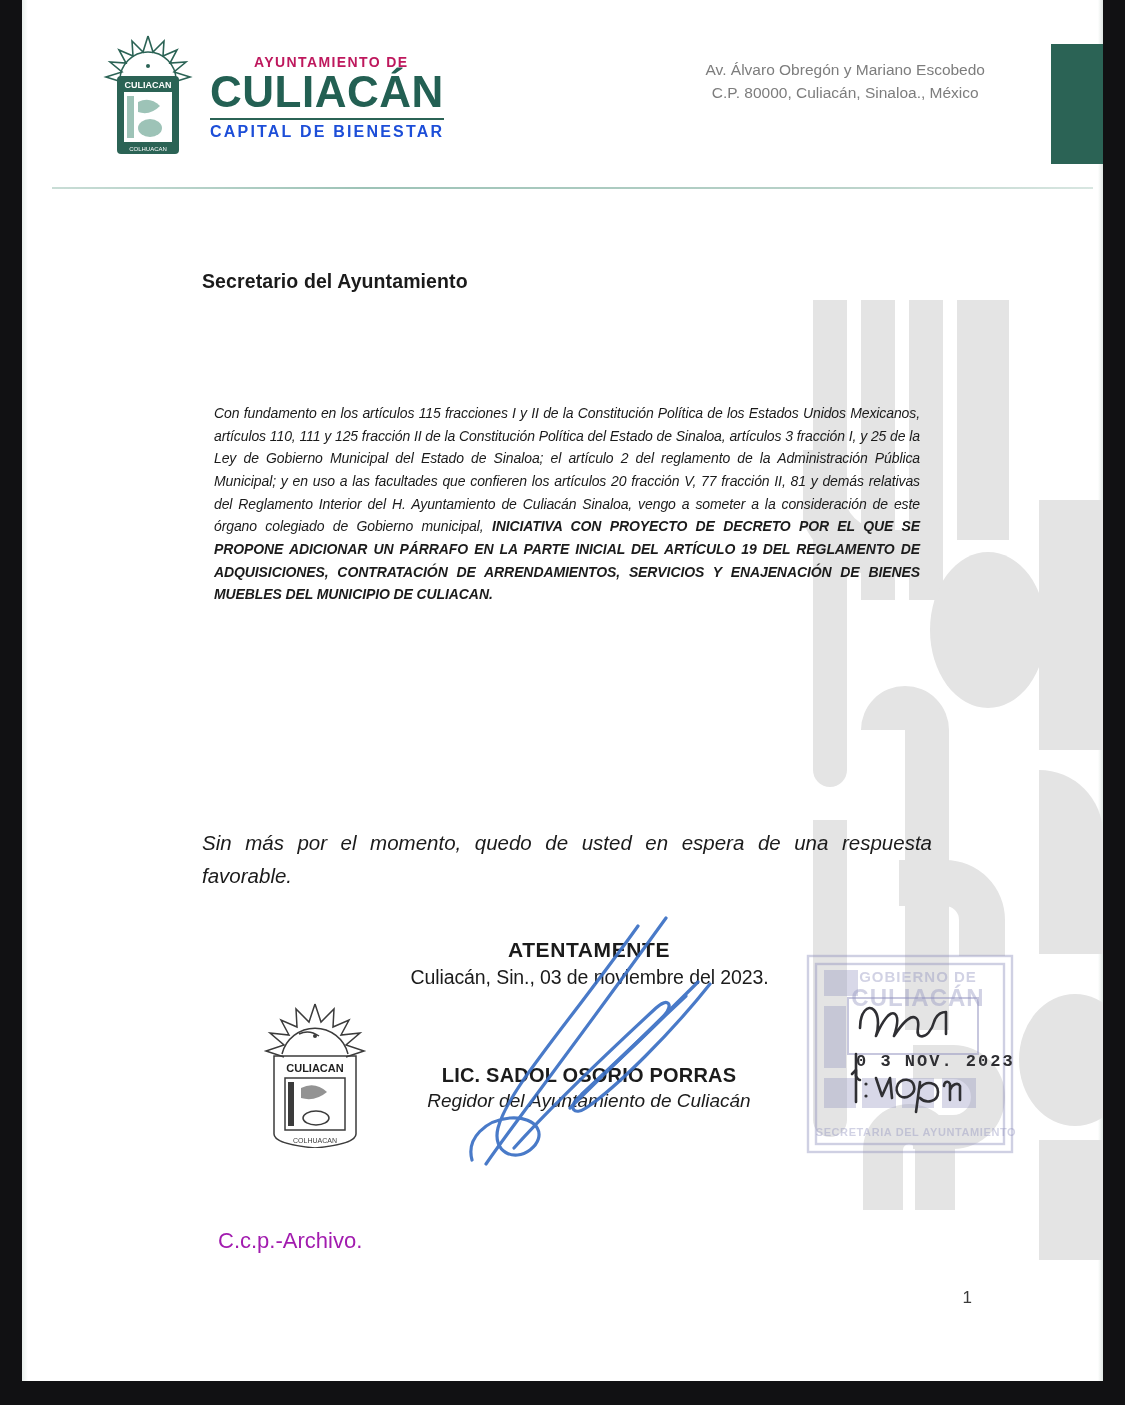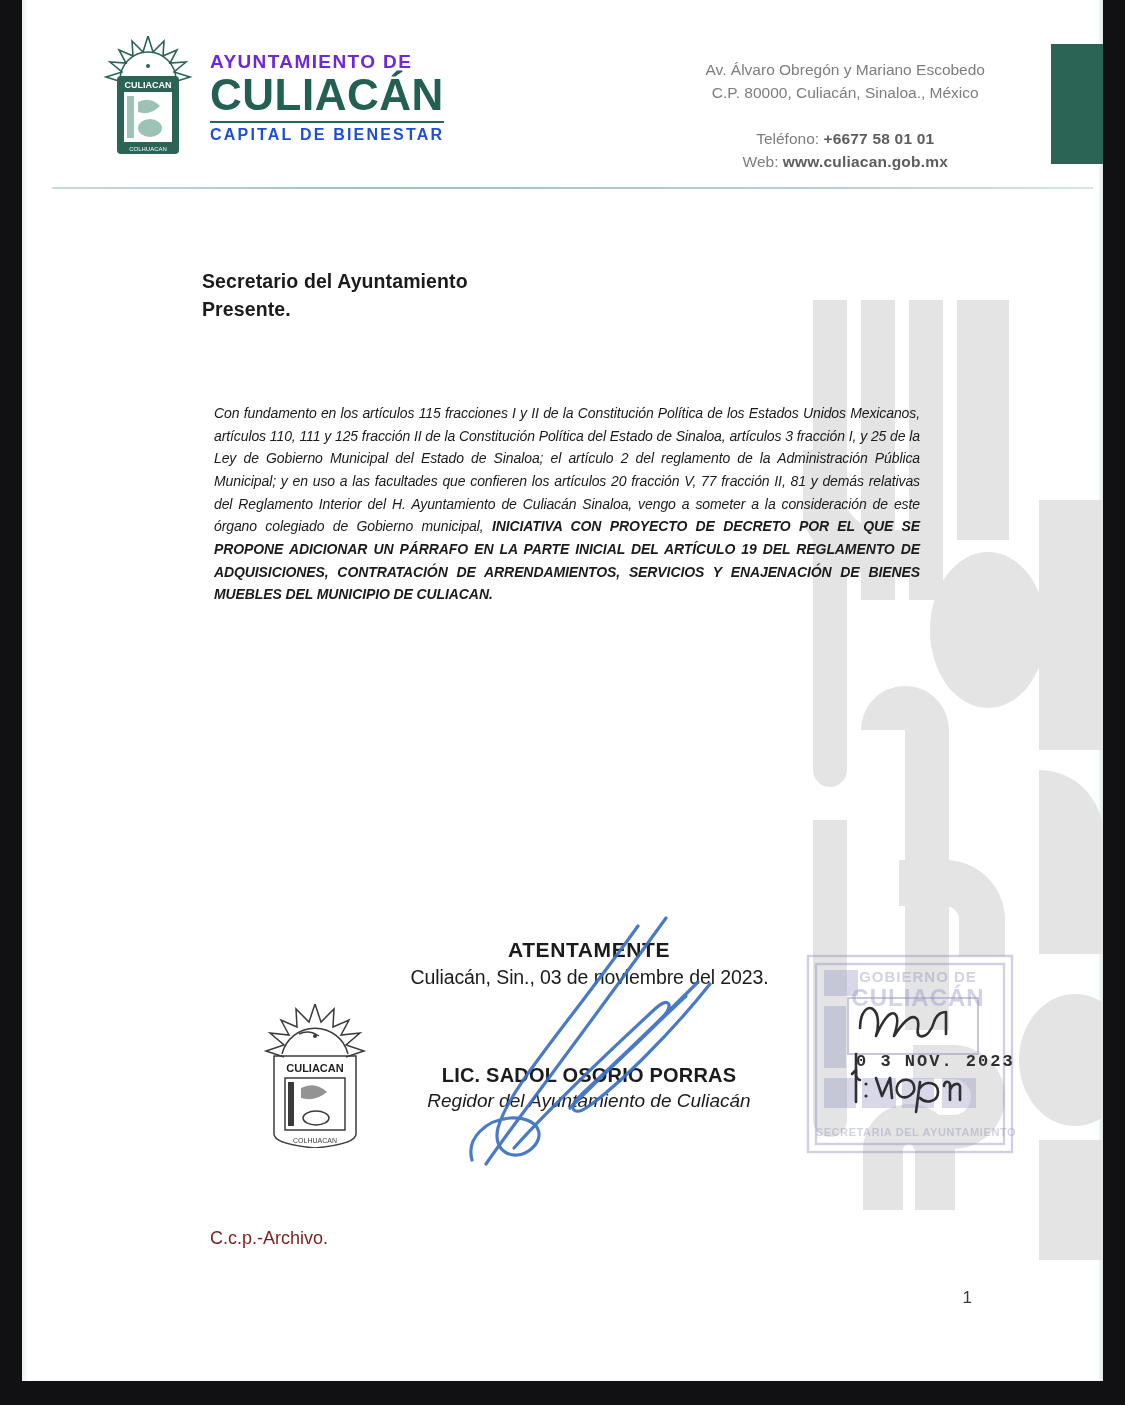--- a/index.html
+++ b/index.html
@@ -54,22 +54,22 @@
     width:52px; height:120px;
     background:#2b6355;
   }
   .logo-wrap{
     position:absolute; left:78px; top:32px;
     display:flex; align-items:center;
   }
   .crest{ width:96px; height:132px; }
   .logotype{ margin-left:14px; }
   .logotype .l1{
-    font-size:19px; font-weight:bold; letter-spacing:1.4px;
-    color:#6d28d9; line-height:1.05;
+    font-size:14px; font-weight:bold; letter-spacing:1.4px;
+    color:#be185d; line-height:1.05;margin-left:44px;
   }
   .logotype .l2{
     font-size:44px; font-weight:bold; letter-spacing:0.5px;
     color:#236053; line-height:1.0; margin-top:1px;
   }
   .logotype .rule{
     height:2px; background:#2b6355; margin:4px 0 4px 0; width:100%;
   }
   .logotype .l3{
     font-size:16px; font-weight:bold; letter-spacing:2.2px;
@@ -159,22 +159,22 @@
   }
 
   
   .stamp{
     position:absolute; left:776px; top:950px;
     width:232px; height:212px;
     pointer-events:none;
   }
 
   .ccp{
-    position:absolute; left:188px; top:1228px;
-    font-size:18px; color:#7f1d1d;
+    position:absolute; left:196px; top:1228px;
+    font-size:22px; color:#a21caf;
   }
   .pageno{
     position:absolute; left:0; top:1288px; width:950px;
     text-align:right;
     font-size:17px; color:#3a3a3a;
   }
 </style>
 </head>
 <body>
 
@@ -230,46 +230,36 @@
           <div class="l1">AYUNTAMIENTO DE</div>
           <div class="l2">CULIACÁN</div>
           <div class="rule"></div>
           <div class="l3">CAPITAL DE BIENESTAR</div>
         </div>
       </div>
 
       <div class="contact">
         <div>Av. Álvaro Obregón y Mariano Escobedo</div>
         <div>C.P. 80000, Culiacán, Sinaloa., México</div>
-        <div class="grp2">
-          <div>
-            <span>Teléfono:</span>
-            <span class="b">+6677 58 01 01</span>
-          </div>
-          <div>
-            <span>Web:</span>
-            <span class="b">www.culiacan.gob.mx</span>
-          </div>
-        </div>
       </div>
 
       <div class="header-rule"></div>
     </div>
 
     <div class="doc">
 
       <div class="addressee">
         <div>Secretario del Ayuntamiento</div>
-        <div>Presente.</div>
       </div>
 
       <div class="body-col">
         <p class="para"><span>Con fundamento en los artículos 115 fracciones I y II de la Constitución Política de los Estados Unidos Mexicanos, artículos 110, 111 y 125 fracción II de la Constitución Política del Estado de Sinaloa, artículos 3 fracción I, y 25 de la Ley de Gobierno Municipal del Estado de Sinaloa; el artículo 2 del reglamento de la Administración Pública Municipal; y en uso a las facultades que confieren los artículos 20 fracción V, 77 fracción II, 81 y demás relativas del Reglamento Interior del H. Ayuntamiento de Culiacán Sinaloa, vengo a someter a la consideración de este órgano colegiado de Gobierno municipal,</span> <span class="strong" style="font-weight:bold;">INICIATIVA CON PROYECTO DE DECRETO POR EL QUE SE PROPONE ADICIONAR UN PÁRRAFO EN LA PARTE INICIAL DEL ARTÍCULO 19 DEL REGLAMENTO DE ADQUISICIONES, CONTRATACIÓN DE ARRENDAMIENTOS, SERVICIOS Y ENAJENACIÓN DE BIENES MUEBLES DEL MUNICIPIO DE CULIACAN.</span></p>
       </div>
 
+      <p class="para-closing">Sin más por el momento, quedo de usted en espera de una respuesta favorable.</p>
 
 
       <svg class="sig-crest" viewBox="0 0 122 148">
         <g fill="none" stroke="#3b3b3b" stroke-width="1.5">
           <path d="M61,4 L67,22 L80,9 L79,27 L95,20 L87,35 L106,33 L92,45 L110,51 L92,57"></path>
           <path d="M61,4 L55,22 L42,9 L43,27 L27,20 L35,35 L16,33 L30,45 L12,51 L30,57"></path>
           <path d="M28,54 A34,34 0 0 1 94,54"></path>
           <path d="M20,56 h82 v78 q0,10 -41,14 q-41,-4 -41,-14 Z"></path>
           <rect x="31" y="78" width="60" height="52"></rect>
           <path d="M45,34 q10,-5 20,2"></path>

